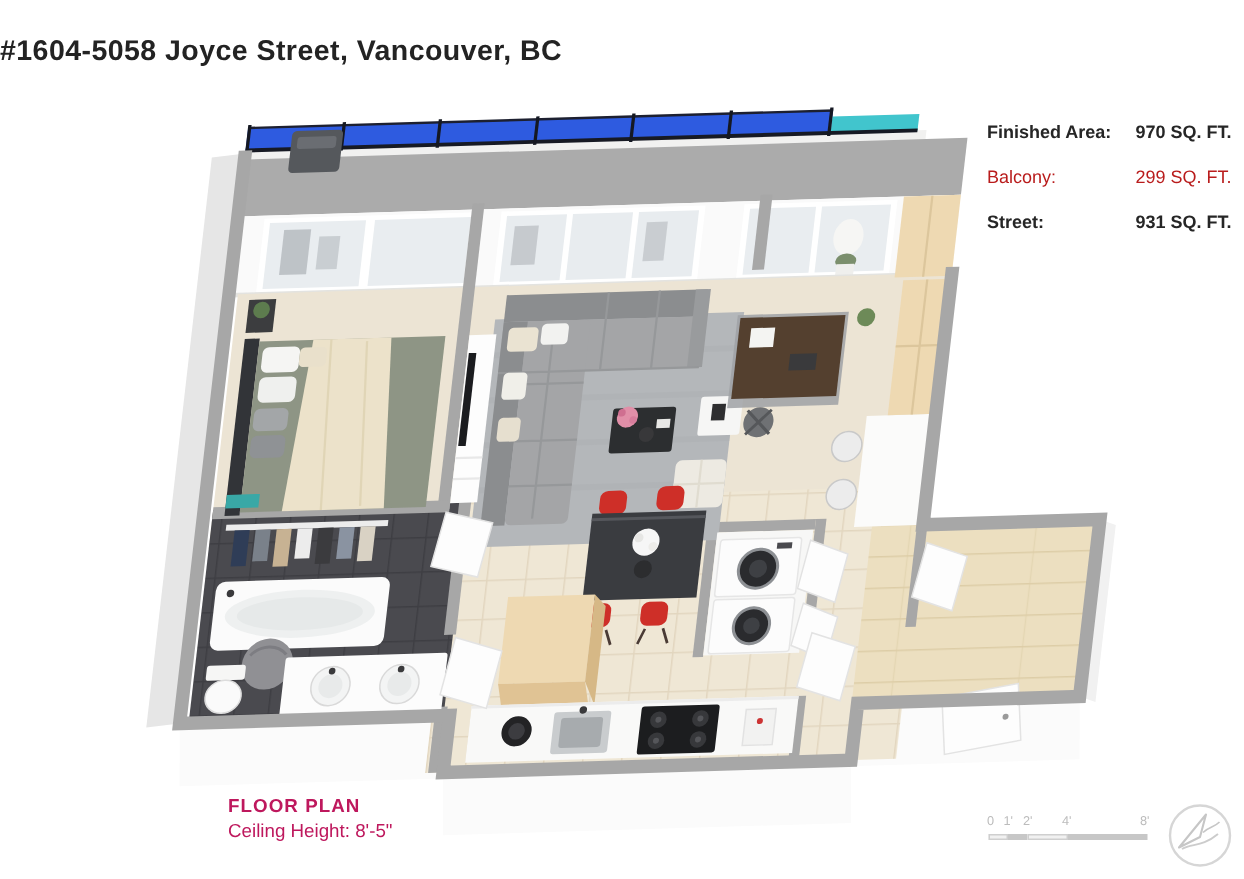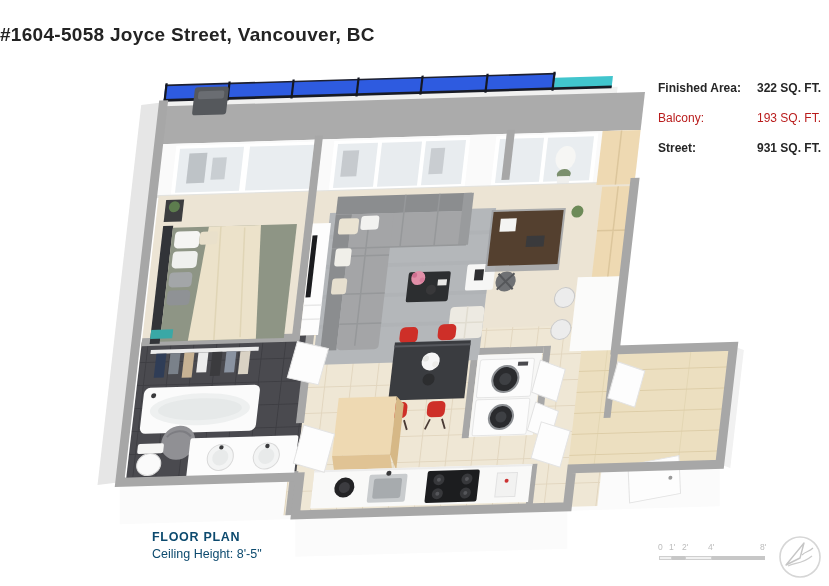--- a/index.html
+++ b/index.html
@@ -4,21 +4,21 @@
 <style>
   html,body{margin:0;padding:0;background:#fff;}
   body{width:829px;height:586px;position:relative;overflow:hidden;
        font-family:"Liberation Sans",sans-serif;color:#222;}
   .title{position:absolute;top:24px;left:0;width:829px;text-align:left;
          font-size:19px;font-weight:800;color:#232323;letter-spacing:.3px;}
   .area-box{position:absolute;top:81px;left:658px;width:163px;}
   .area-row{display:flex;justify-content:space-between;align-items:center;
             margin-bottom:16px;font-size:12px;font-weight:700;color:#262626;}
   .area-row.muted{color:#b91c1c;font-weight:400;}
-  .footer-left{position:absolute;left:152px;top:530px;color:#0c4a6e;}
+  .footer-left{position:absolute;left:152px;top:530px;color:#be185d;}
   .plan-label{font-size:12.5px;font-weight:700;letter-spacing:.7px;}
   .ceiling{font-size:12.5px;font-weight:400;margin-top:3px;}
   .scalebar{position:absolute;left:658px;top:542px;width:116px;height:24px;}
   .scalebar .tick{position:absolute;top:0;font-size:8.5px;color:#bcbcbc;}
   .t0{left:0;} .t1{left:11px;} .t2{left:24px;} .t4{left:50px;} .t8{left:102px;}
   .bar{position:absolute;top:14px;left:1px;height:4px;}
   .bar i{position:absolute;top:0;height:4px;box-sizing:border-box;display:block;}
   .s1{left:0;width:13px;background:#f1f1f1;border:1px solid #cfcfcf;}
   .s2{left:13px;width:13px;background:#c7c7c7;}
   .s3{left:26px;width:27px;background:#f1f1f1;border:1px solid #cfcfcf;}
@@ -289,25 +289,25 @@
 
     <path d="M-12 -32 L-12 350 L168 350 L168 388 L440 388 L440 350 L588 350 L588 232 L470 232 L470 60" fill="none" stroke-width="9" stroke-linejoin="miter" stroke="#a7a7a7"></path>
   </g>
 </svg>
 
 <div class="title">#1604-5058 Joyce Street, Vancouver, BC</div>
 
 <div class="area-box">
   <div class="area-row">
     <span>Finished Area:</span>
-    <span>322 SQ. FT.</span>
+    <span>970 SQ. FT.</span>
   </div>
   <div class="area-row muted">
     <span>Balcony:</span>
-    <span>193 SQ. FT.</span>
+    <span>299 SQ. FT.</span>
   </div>
   <div class="area-row">
     <span>Street:</span>
     <span>931 SQ. FT.</span>
   </div>
 </div>
 
 <div class="footer-left">
   <div class="plan-label">FLOOR PLAN</div>
   <div class="ceiling">Ceiling Height: 8'-5"</div>

